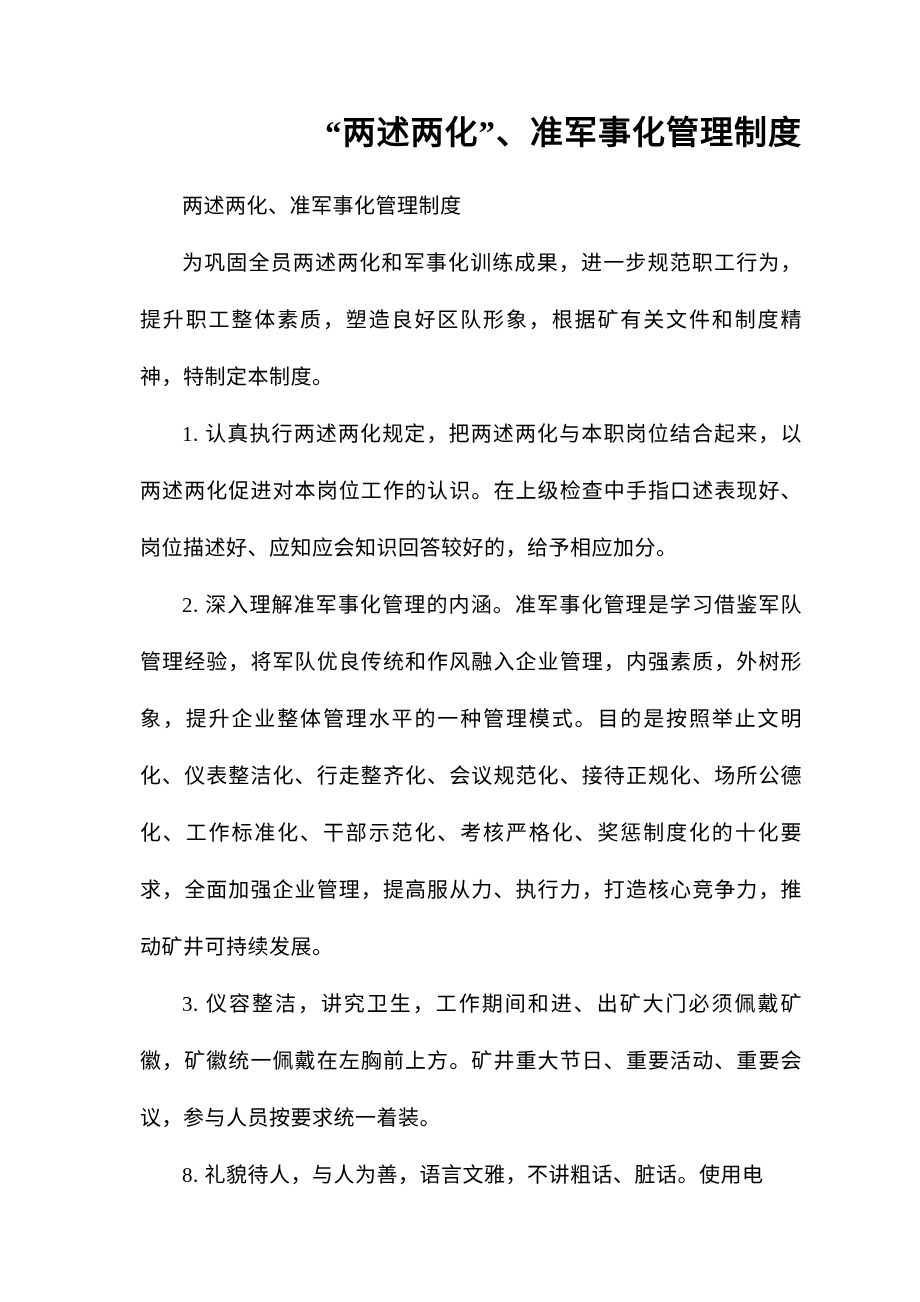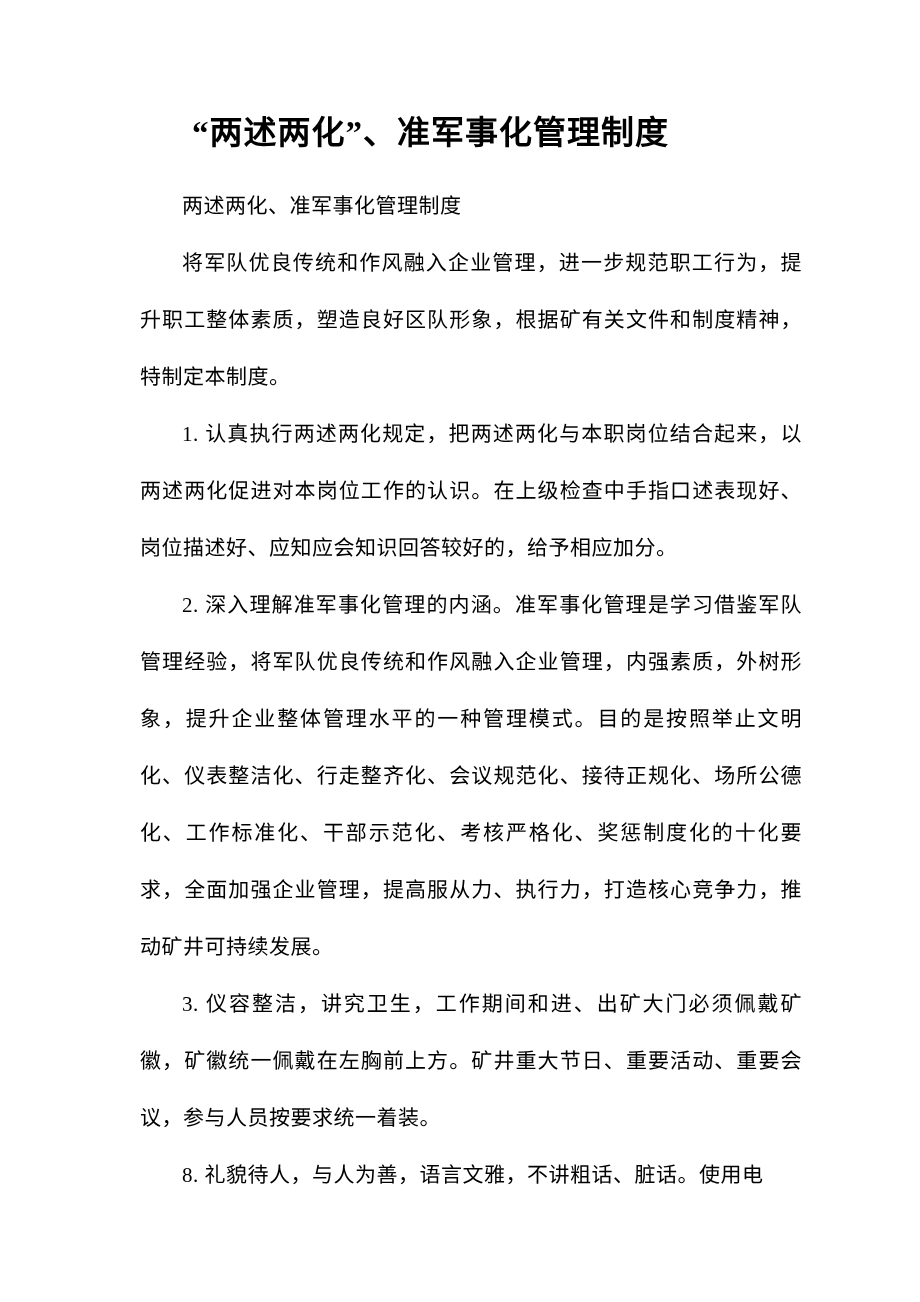--- a/index.html
+++ b/index.html
@@ -17,21 +17,21 @@
     overflow: hidden;
     font-family: "Liberation Serif", "DejaVu Serif", serif;
     color: #000000;
   }
   .doc-title {
     margin: 0;
     padding: 0 0 0 52px;
     font-size: 33px;
     font-weight: bold;
     line-height: 70px;
-    text-align: left;
+    text-align: right;
     letter-spacing: 1px;
     white-space: nowrap;
   }
   .doc-body {
     margin-top: 10px;
     width: 662px;
     font-family: Liberation Serif, serif;
   }
   .para {
     margin: 0;
@@ -44,19 +44,19 @@
     letter-spacing: 0.5px;
   }
 </style>
 </head>
 <body>
 
 <div class="page">
   <h1 class="doc-title">“两述两化”、准军事化管理制度</h1>
   <div class="doc-body">
     <p class="para">两述两化、准军事化管理制度</p>
-    <p class="para">将军队优良传统和作风融入企业管理，进一步规范职工行为，提升职工整体素质，塑造良好区队形象，根据矿有关文件和制度精神，特制定本制度。</p>
+    <p class="para">为巩固全员两述两化和军事化训练成果，进一步规范职工行为，提升职工整体素质，塑造良好区队形象，根据矿有关文件和制度精神，特制定本制度。</p>
     <p class="para">1. 认真执行两述两化规定，把两述两化与本职岗位结合起来，以两述两化促进对本岗位工作的认识。在上级检查中手指口述表现好、岗位描述好、应知应会知识回答较好的，给予相应加分。</p>
     <p class="para">2. 深入理解准军事化管理的内涵。准军事化管理是学习借鉴军队管理经验，将军队优良传统和作风融入企业管理，内强素质，外树形象，提升企业整体管理水平的一种管理模式。目的是按照举止文明化、仪表整洁化、行走整齐化、会议规范化、接待正规化、场所公德化、工作标准化、干部示范化、考核严格化、奖惩制度化的十化要求，全面加强企业管理，提高服从力、执行力，打造核心竞争力，推动矿井可持续发展。</p>
     <p class="para">3. 仪容整洁，讲究卫生，工作期间和进、出矿大门必须佩戴矿徽，矿徽统一佩戴在左胸前上方。矿井重大节日、重要活动、重要会议，参与人员按要求统一着装。</p>
     <p class="para">8. 礼貌待人，与人为善，语言文雅，不讲粗话、脏话。使用电</p>
   </div>
 </div>
 
 </body></html>

